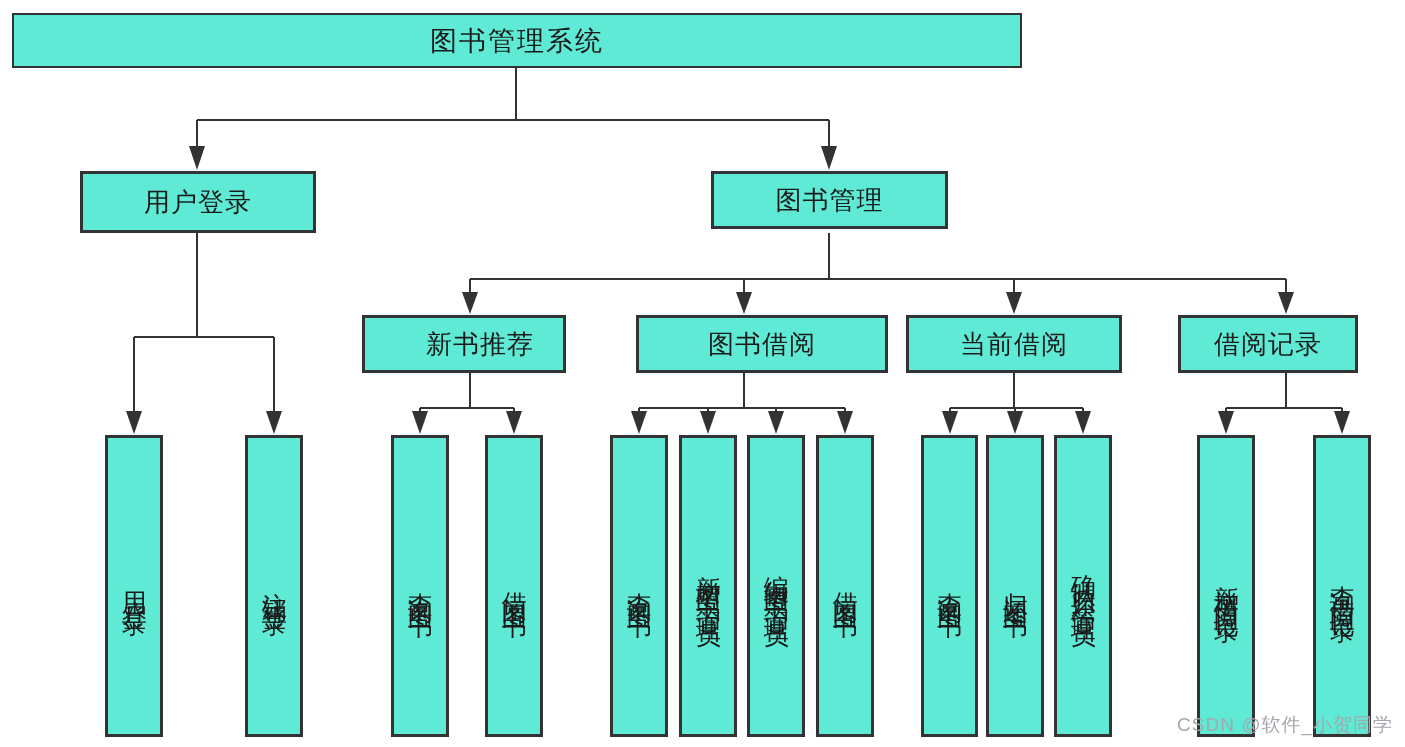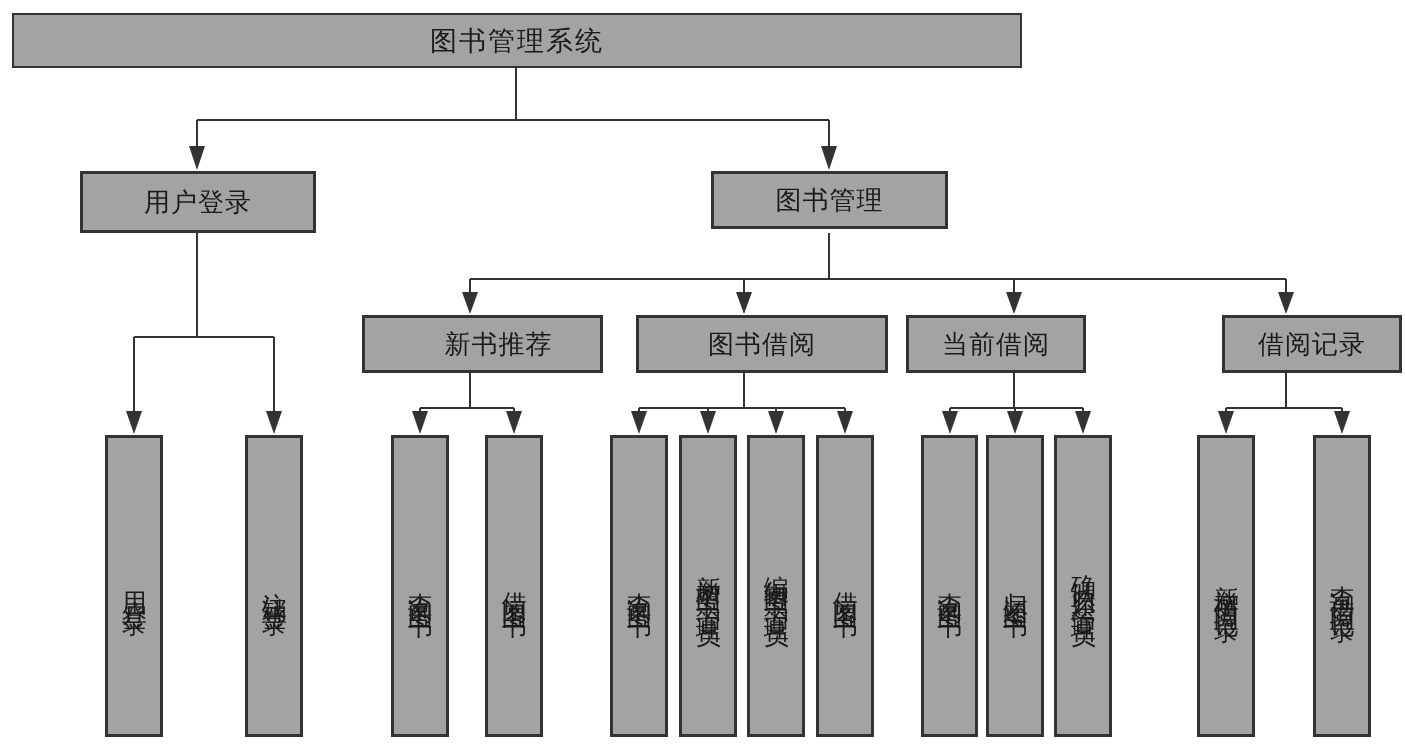--- a/index.html
+++ b/index.html
@@ -9,21 +9,21 @@
     height: 747px;
     background: #ffffff;
     font-family: "Liberation Sans", sans-serif;
     overflow: hidden;
   }
   .connectors { position: absolute; left: 0; top: 0; }
   .box {
     position: absolute;
     box-sizing: border-box;
     border: 3px solid #333333;
-    background: #a3a3a3;
+    background: #5eead4;
     color: #1a1a1a;
     display: flex;
     align-items: center;
     justify-content: center;
     text-align: center;
   }
   .root-box { border-width: 2px; font-size: 27px; letter-spacing: 2px; }
   .branch-box { font-size: 26px; letter-spacing: 1px; }
   .leaf-box { top: 435px; height: 302px; font-size: 25px; }
   .leaf-box .vtext {
@@ -84,30 +84,30 @@
     <span>图书管理系统</span>
   </div>
 
   <div class="box branch-box" style="left:80px; top:171px; width:236px; height:62px;">
     <span>用户登录</span>
   </div>
   <div class="box branch-box" style="left:711px; top:171px; width:237px; height:58px;">
     <span>图书管理</span>
   </div>
 
-  <div class="box branch-box" style="left:362px; top:315px; width:241px; height:58px;padding-left:32px;">
+  <div class="box branch-box" style="left:362px; top:315px; width:204px; height:58px;padding-left:32px;">
     <span>新书推荐</span>
   </div>
   <div class="box branch-box" style="left:636px; top:315px; width:252px; height:58px;">
     <span>图书借阅</span>
   </div>
-  <div class="box branch-box" style="left:906px; top:315px; width:180px; height:58px;">
+  <div class="box branch-box" style="left:906px; top:315px; width:216px; height:58px;">
     <span>当前借阅</span>
   </div>
-  <div class="box branch-box" style="left:1178px; top:315px; width:180px; height:58px;margin-left:44px;">
+  <div class="box branch-box" style="left:1178px; top:315px; width:180px; height:58px;">
     <span>借阅记录</span>
   </div>
 
   <div class="box leaf-box" style="left:105px; width:58px;">
     <span class="vtext">用户登录</span>
   </div>
   <div class="box leaf-box" style="left:245px; width:58px;">
     <span class="vtext">注销登录</span>
   </div>
 
@@ -141,14 +141,15 @@
     <span class="vtext">确认归还（管理员）</span>
   </div>
 
   <div class="box leaf-box" style="left:1197px; width:58px;">
     <span class="vtext">新增借阅记录</span>
   </div>
   <div class="box leaf-box" style="left:1313px; width:58px;">
     <span class="vtext">查询借阅记录</span>
   </div>
 
+  <div class="watermark">CSDN @软件_小贺同学</div>
 
 </div>
 
 </body></html>

